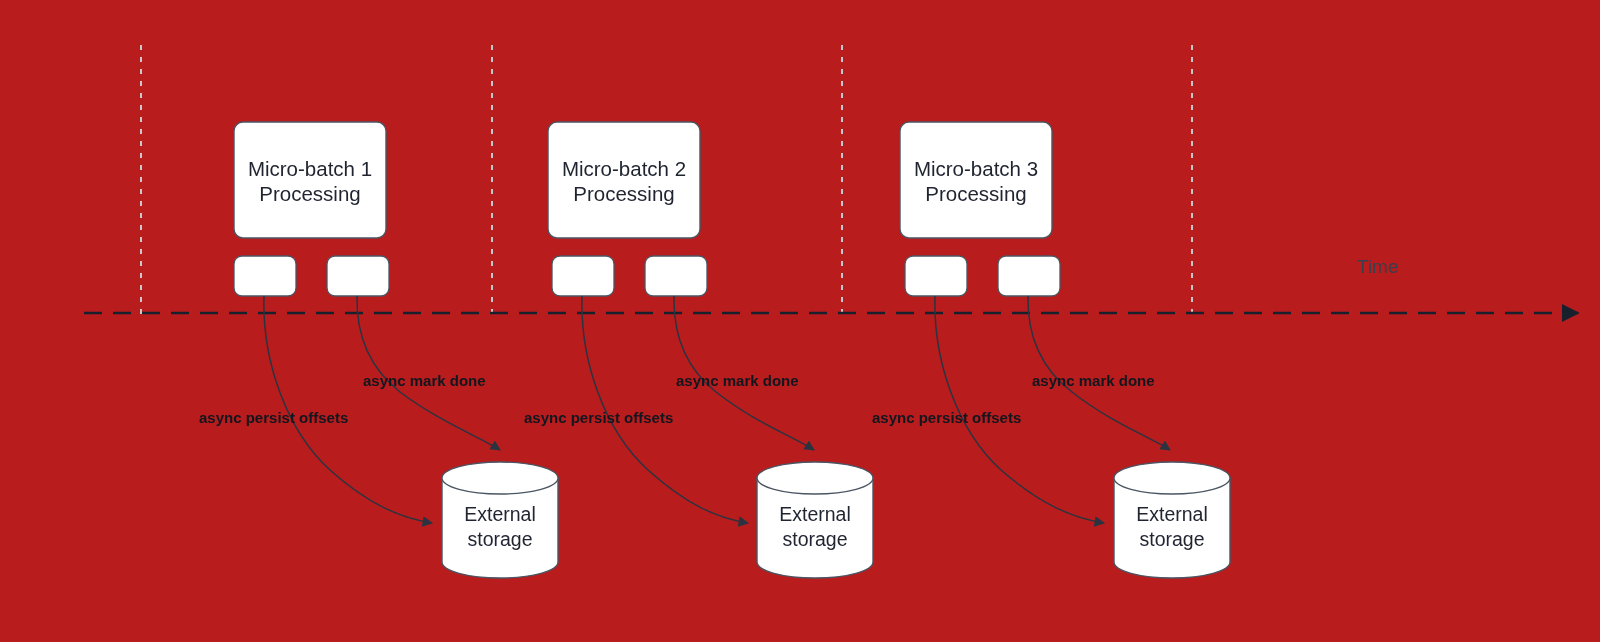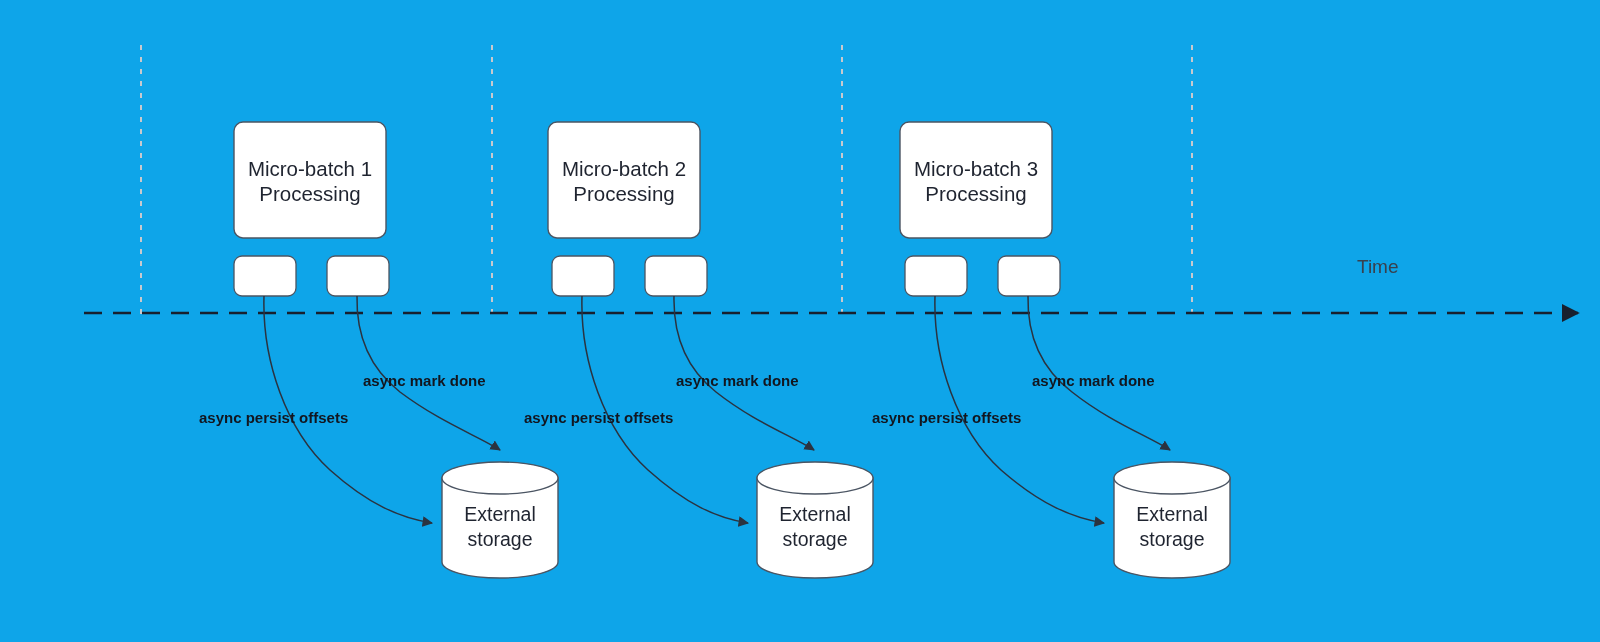--- a/index.html
+++ b/index.html
@@ -7,21 +7,21 @@
     padding: 0;
     background: #ffffff;
   }
   body {
     font-family: "Liberation Sans", sans-serif;
   }
   #canvas {
     position: relative;
     width: 1600px;
     height: 642px;
-    background: #0ea5e9;
+    background: #b91c1c;
     overflow: hidden;
   }
   #diagram-svg {
     position: absolute;
     left: 0;
     top: 0;
     width: 1600px;
     height: 642px;
   }
   .box-label {

